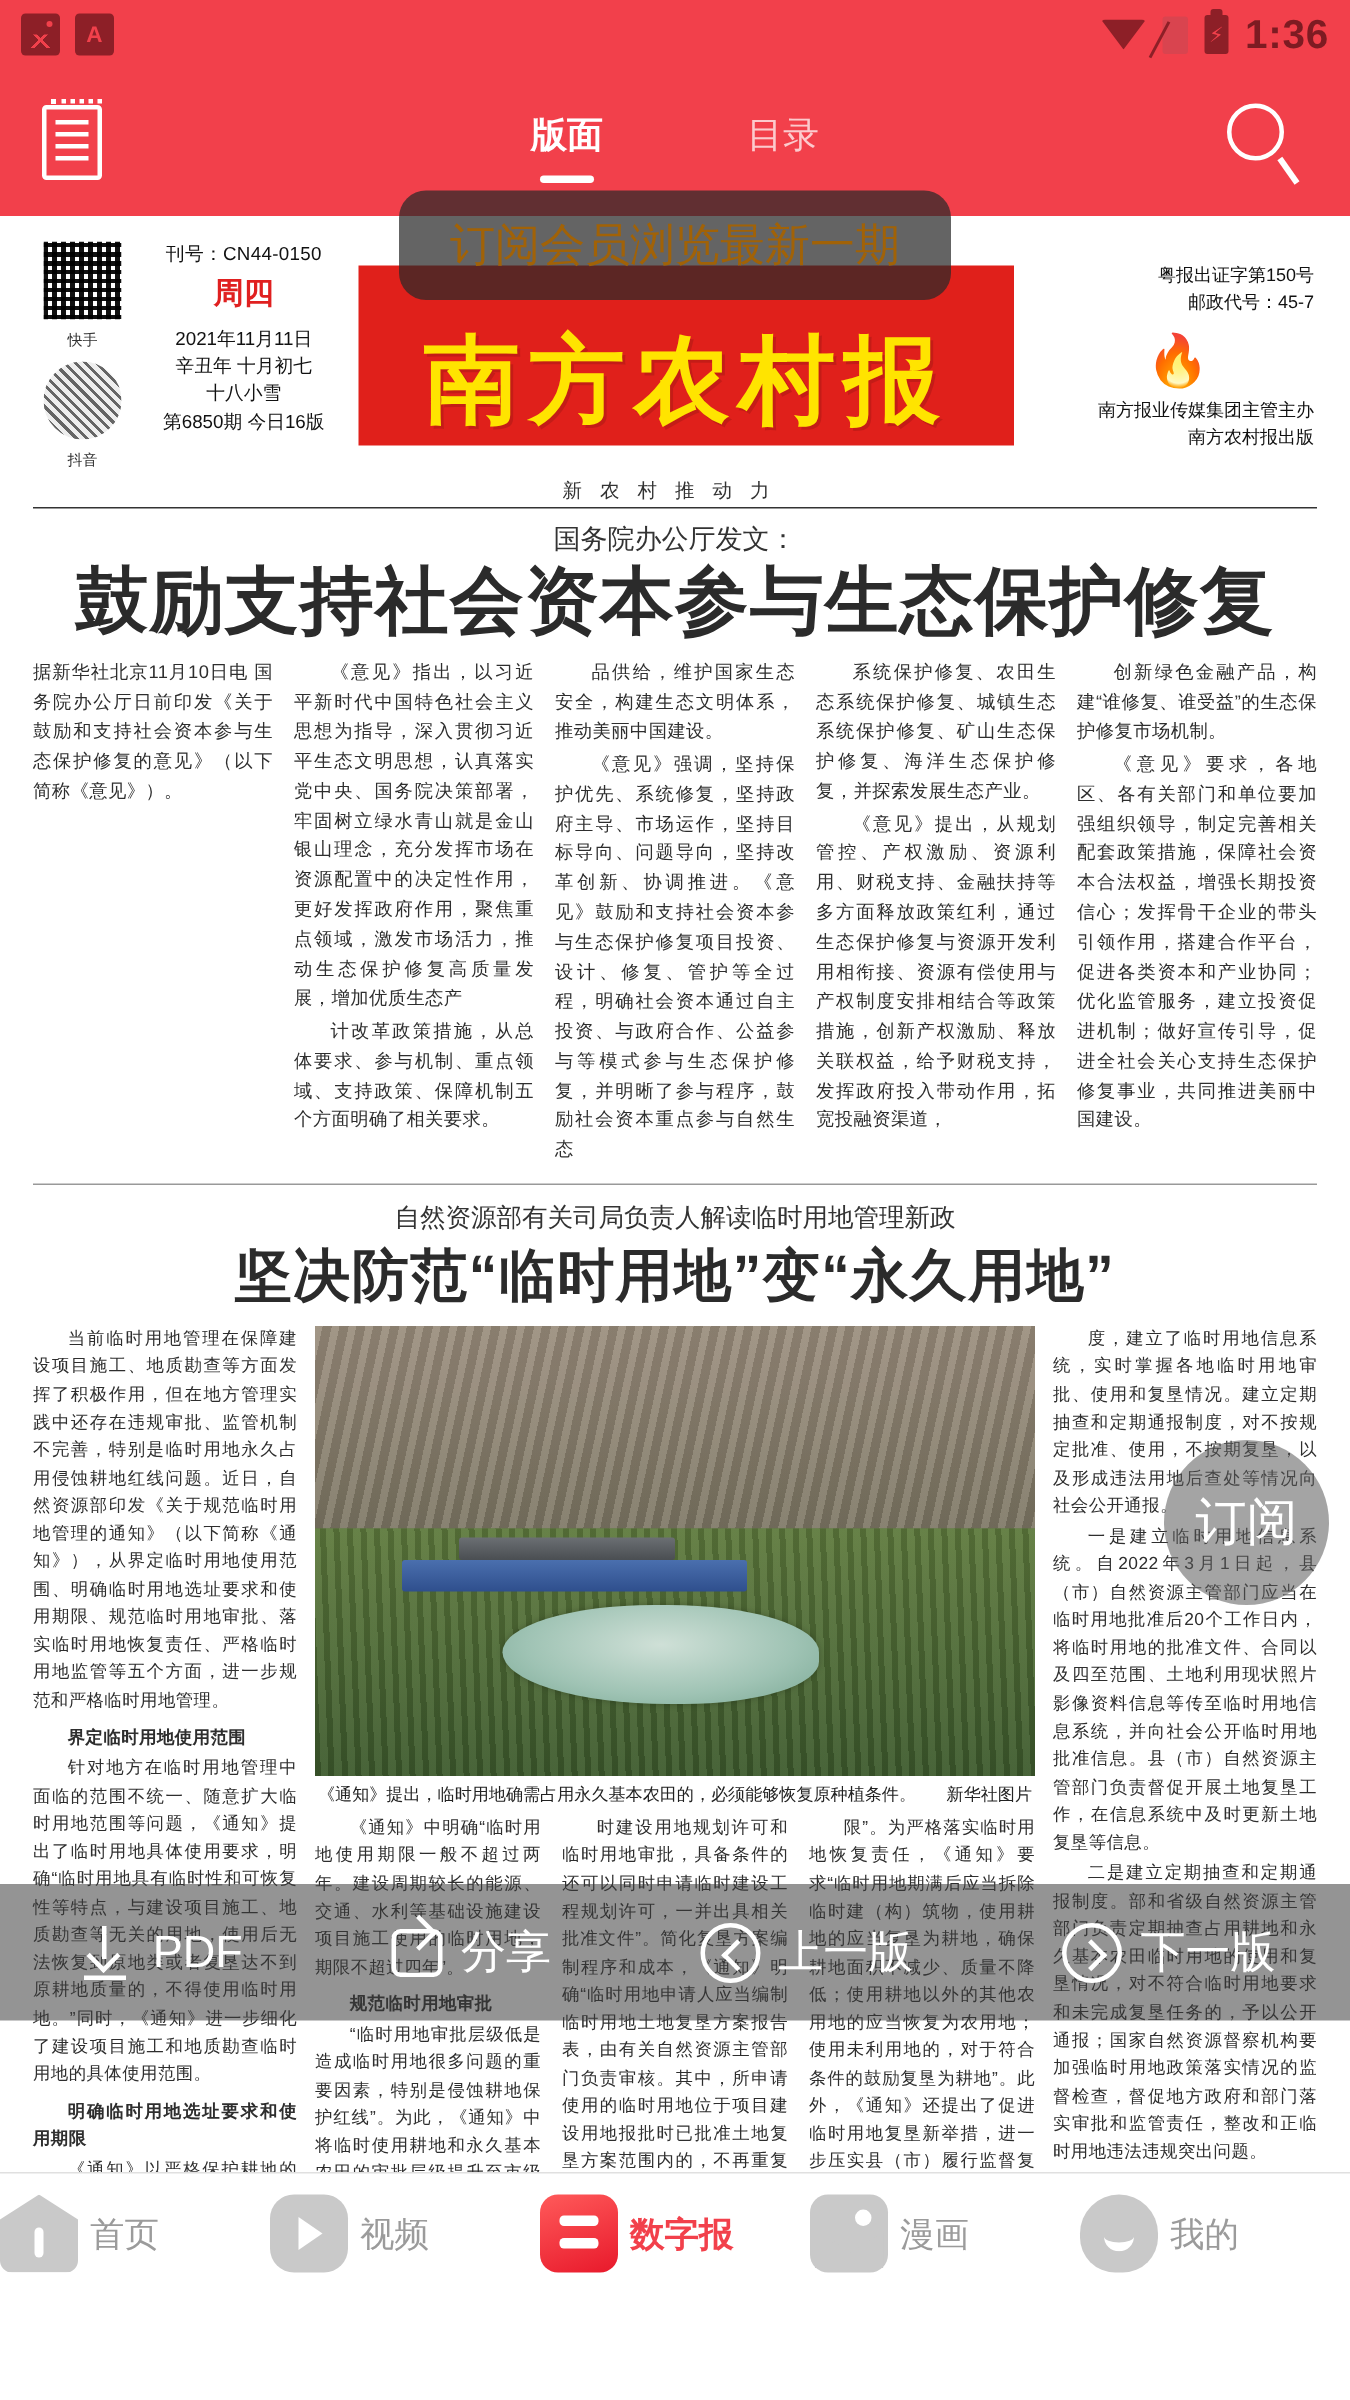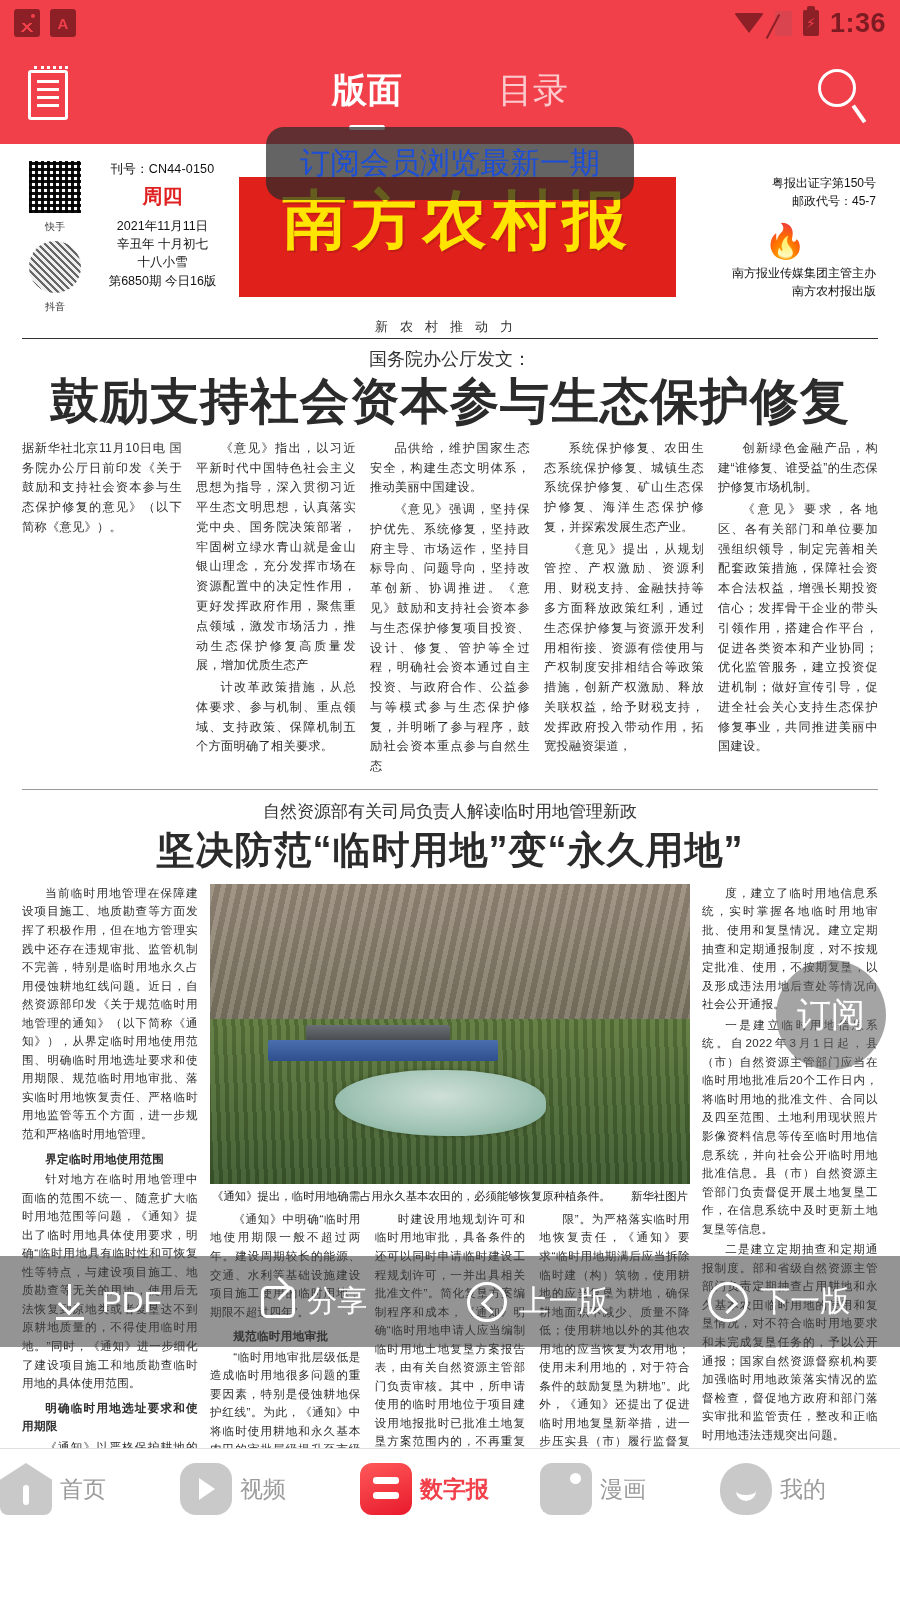--- a/index.html
+++ b/index.html
@@ -44,21 +44,21 @@
     background:#8d1f27; border-radius:2px 2px 0 0;}
   .sb-time { color:#7d1b22; font-size: 27px; font-weight: 600; letter-spacing:0.5px; }
 
   
   .appbar {
     height: 98px; background: #F2404B; display:flex; align-items:center;
     position:relative; padding: 0 28px;
   }
   .tab-wrap { position:absolute; left:0; right:0; top:0; bottom:0;
     display:flex; align-items:center; justify-content:center; gap: 96px; }
-  .tab { color: rgba(255,255,255,0.72); font-size: 35px; position: relative; padding-bottom: 10px; }
+  .tab { color: rgba(255,255,255,0.72); font-size: 24px; position: relative; padding-bottom: 10px; }
   .tab.active { color:#fff; font-weight:600; }
   .tab.active::after {
     content:""; position:absolute; bottom: -6px; left: 50%; transform: translateX(-50%);
     width: 36px; height: 5px; background:#fff; border-radius: 3px;
   }
   .hdr-icon { position:relative; z-index:3; }
   .news-ico { width: 40px; height: 50px; border: 3px solid #fff; border-radius: 3px; position:relative;}
   .news-ico span { display:block; height:3px; background:#fff; margin: 5px 6px 0 6px;}
   .news-ico span:first-child{ margin-top:7px; }
   .news-ico::before{content:"";position:absolute;top:-7px;left:3px;width:34px;height:4px;
@@ -82,21 +82,21 @@
       repeating-linear-gradient(90deg,#111 0 3px,transparent 3px 6px);
       background-blend-mode: multiply; border: 1px solid #fff;}
   .qr.round { border-radius: 50%; background:
       repeating-linear-gradient(45deg,#666 0 2px,#eee 2px 5px); }
   .qrlab { font-size: 10px; color:#333; }
   .mh-meta { flex:1; text-align:center; font-size: 12.5px; line-height: 1.45; color:#111;}
   .mh-meta .issn { letter-spacing:0.2px; }
   .mh-meta .week { color:#E02020; font-size: 20px; font-weight:bold; margin: 4px 0 6px; }
   .mh-title {
     flex: 1; background:#E0201B; margin: 0 10px; height: 120px;
-    display:flex; align-items:flex-start; justify-content:center;
+    display:flex; align-items:flex-end; justify-content:center;
   }
   .mh-title span {
     color:#FFE400; font-size: 64px; font-weight: bold; letter-spacing: 6px;
     font-family: "DejaVu Serif", serif; text-shadow: 2px 2px 0 rgba(0,0,0,.12);
   }
   .mh-right { width: 190px; text-align:right; font-size: 12px; line-height:1.5; color:#111;}
   .flame { width: 34px; height: 42px; margin: 6px auto 6px; position:relative; }
   .flame::before{ content:"\1F525"; font-size: 34px; color:#E0201B; }
   .slogan { text-align:center; font-size: 13px; letter-spacing: 12px; color:#333;
             margin: 4px 0 2px; position: relative; }
@@ -154,21 +154,21 @@
     position:absolute; left:20%; top:47%; width:30%; height: 5%;
     background: linear-gradient(180deg,#6b6f73,#4a4e52); border-radius:2px;
   }
   .photo-cap { font-size: 11.4px; color:#222; padding: 5px 2px 0; display:flex;
                justify-content:space-between; gap: 8px; border-top:0;}
   .photo-credit { white-space: nowrap; }
 
   
   .pill-overlay {
     position:absolute; left: 50%; top: 127px; transform: translateX(-50%);
-    background: rgba(40,40,40,0.72); color:#1d4ed8; font-size: 30px;
+    background: rgba(40,40,40,0.72); color:#a16207; font-size: 30px;
     padding: 16px 34px; border-radius: 18px; white-space: nowrap; z-index: 5;
   }
 
   
   .fab {
     position: absolute; right: 14px; top: 960px; width: 110px; height: 110px;
     border-radius: 50%; background: rgba(90,90,90,.55); color:#fff;
     display:flex; align-items:center; justify-content:center; font-size: 34px; z-index: 20;
   }
   .toolbar {

